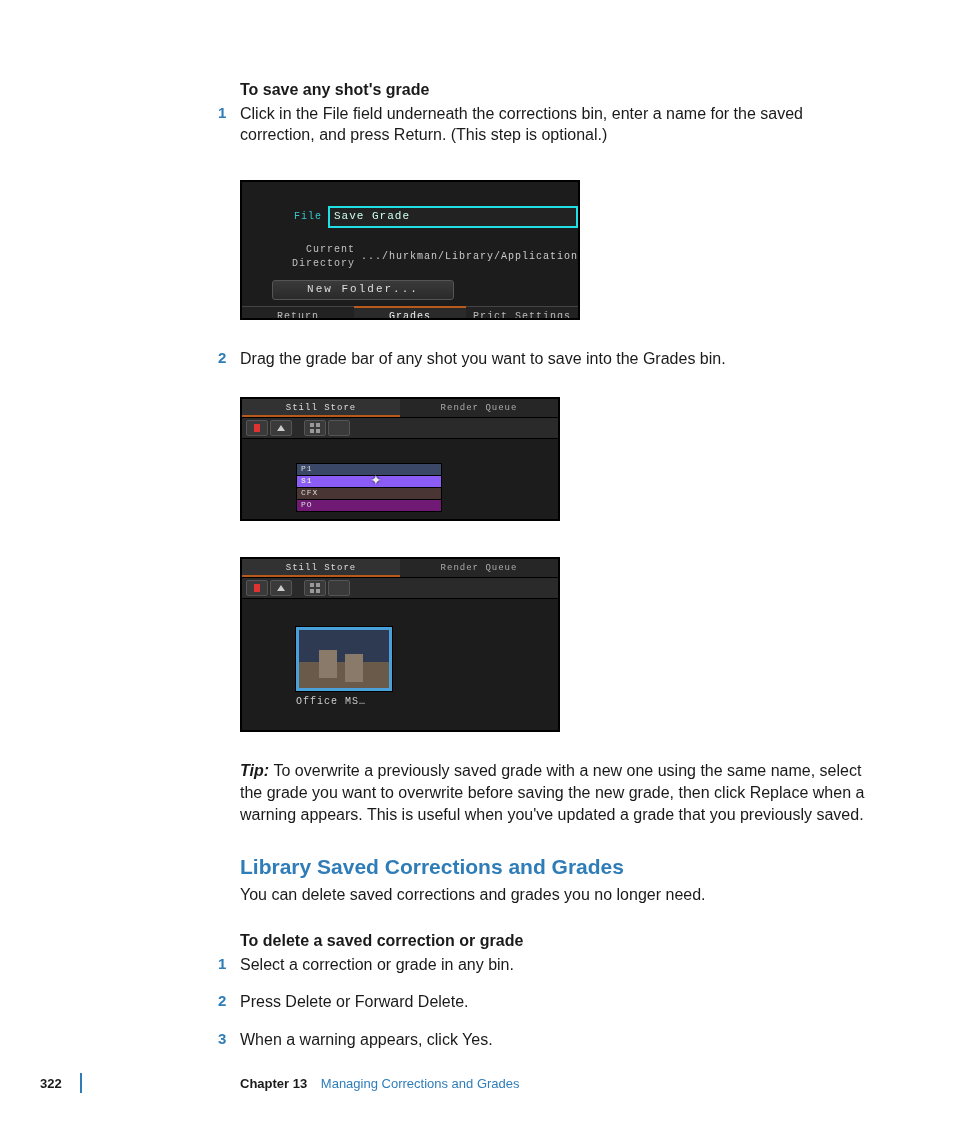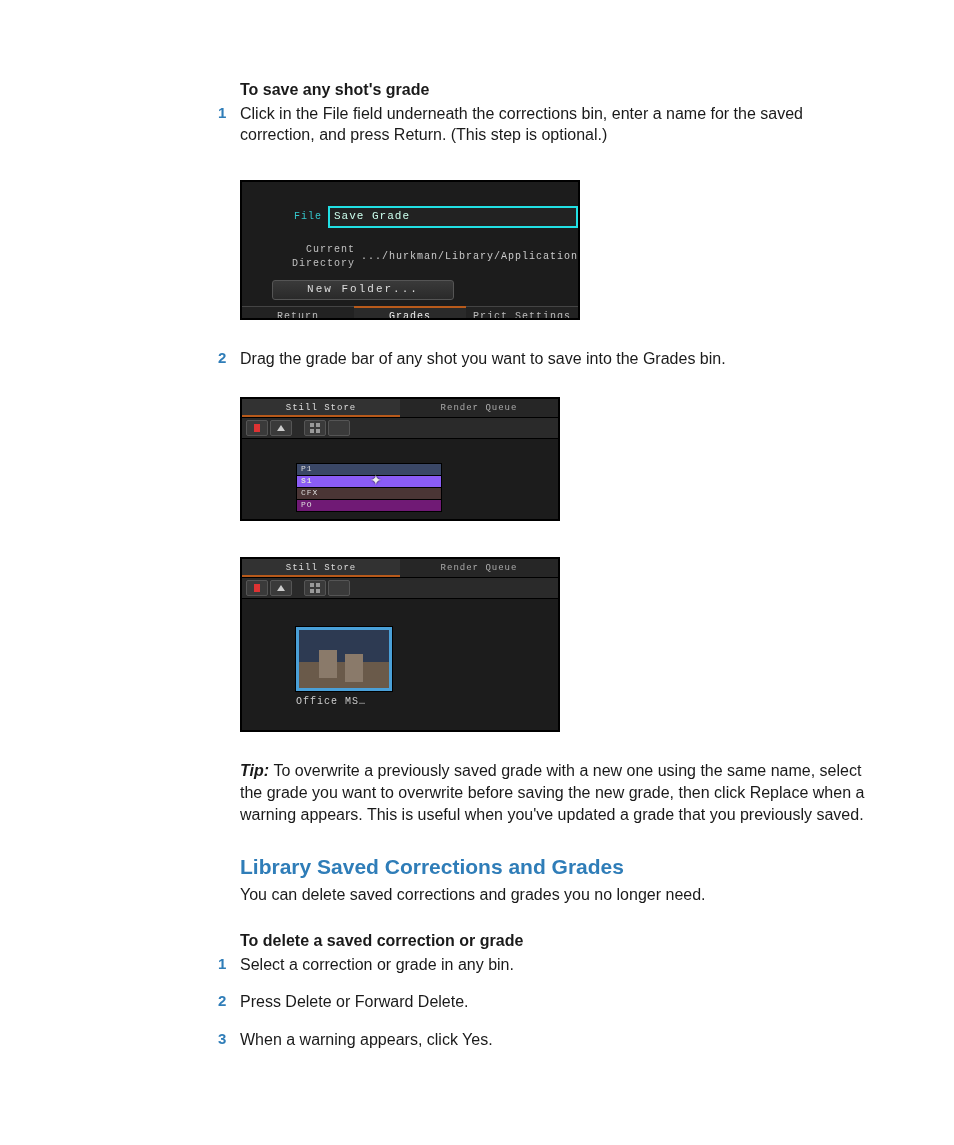--- a/index.html
+++ b/index.html
@@ -429,13 +429,21 @@
       <span class="step-text">Press Delete or Forward Delete.</span>
     </div>
     <div style="height:10px"></div>
     <div class="step">
       <span class="step-num">3</span>
       <span class="step-text">When a warning appears, click Yes.</span>
     </div>
 
   </div>
 
+  <div class="footer">
+    <span class="pnum">322</span>
+    <span class="rule"></span>
+    <span class="chap">
+      <b>Chapter 13</b>
+      <span class="title">Managing Corrections and Grades</span>
+    </span>
+  </div>
 </div>
 
 </body></html>

